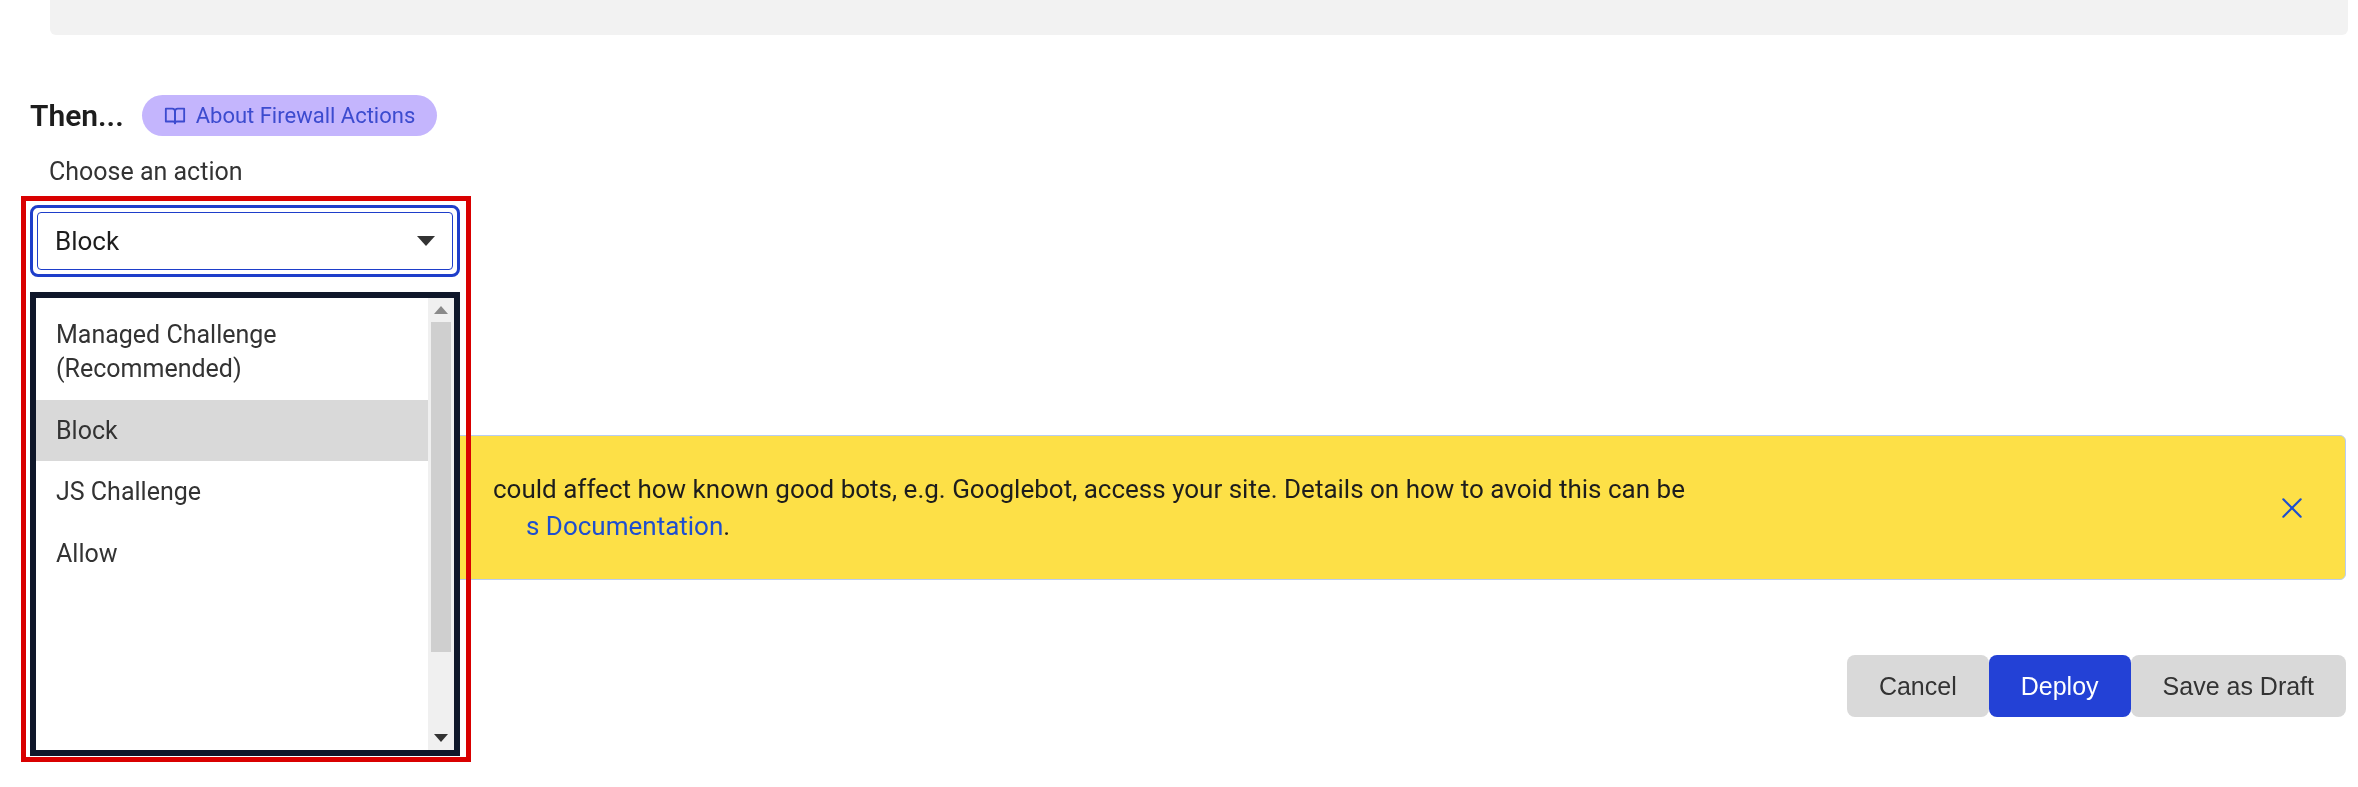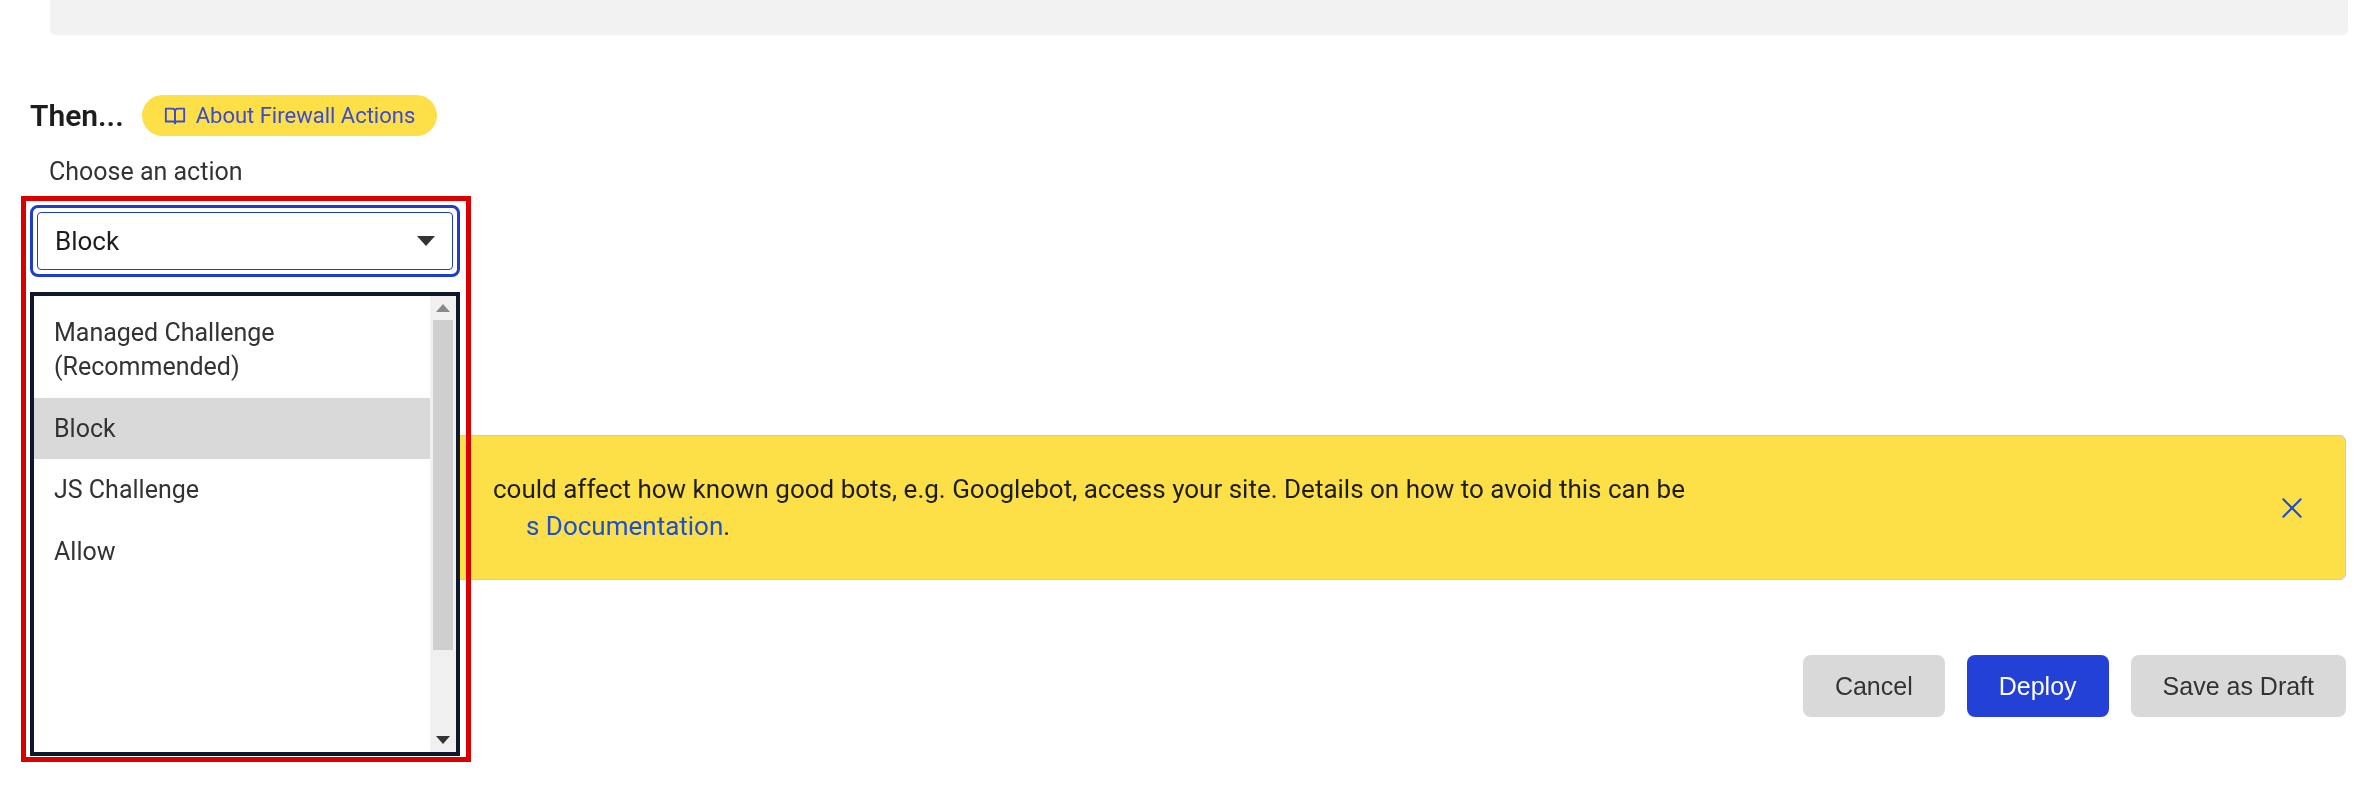--- a/index.html
+++ b/index.html
@@ -31,21 +31,21 @@
     .then-label {
       font-size: 30px;
       font-weight: 600;
       color: #1d1d1d;
       text-align: center;
     }
     .about-pill {
       display: inline-flex;
       align-items: center;
       gap: 10px;
-      background: #fde047;
+      background: #c4b5fd;
       color: #3c4bcf;
       border-radius: 26px;
       padding: 8px 22px;
       font-size: 22px;
       cursor: pointer;
     }
     .about-pill .icon {
       display: inline-flex;
     }
     .choose-label {
@@ -101,21 +101,21 @@
       border-right: 9px solid transparent;
       border-top: 10px solid #333;
     }
     .dropdown-panel {
       position: absolute;
       left: 30px;
       top: 292px;
       width: 430px;
       height: 464px;
       background: #fff;
-      border: 4px solid #0f172a;
+      border: 6px solid #0f172a;
       display: flex;
       z-index: 40;
     }
     .options-col {
       flex: 1;
       overflow: hidden;
       padding-top: 6px;
     }
     .option {
       padding: 14px 20px;
@@ -183,21 +183,20 @@
       cursor: pointer;
       padding: 10px;
       line-height: 1;
       display: flex;
     }
     .footer-buttons {
       position: absolute;
       right: 12px;
       top: 655px;
       display: flex;
-      gap: 22px;
     }
     .btn {
       height: 62px;
       padding: 0 32px;
       border: none;
       border-radius: 8px;
       font-size: 25px;
       cursor: pointer;
       display: inline-flex;
       align-items: center;

